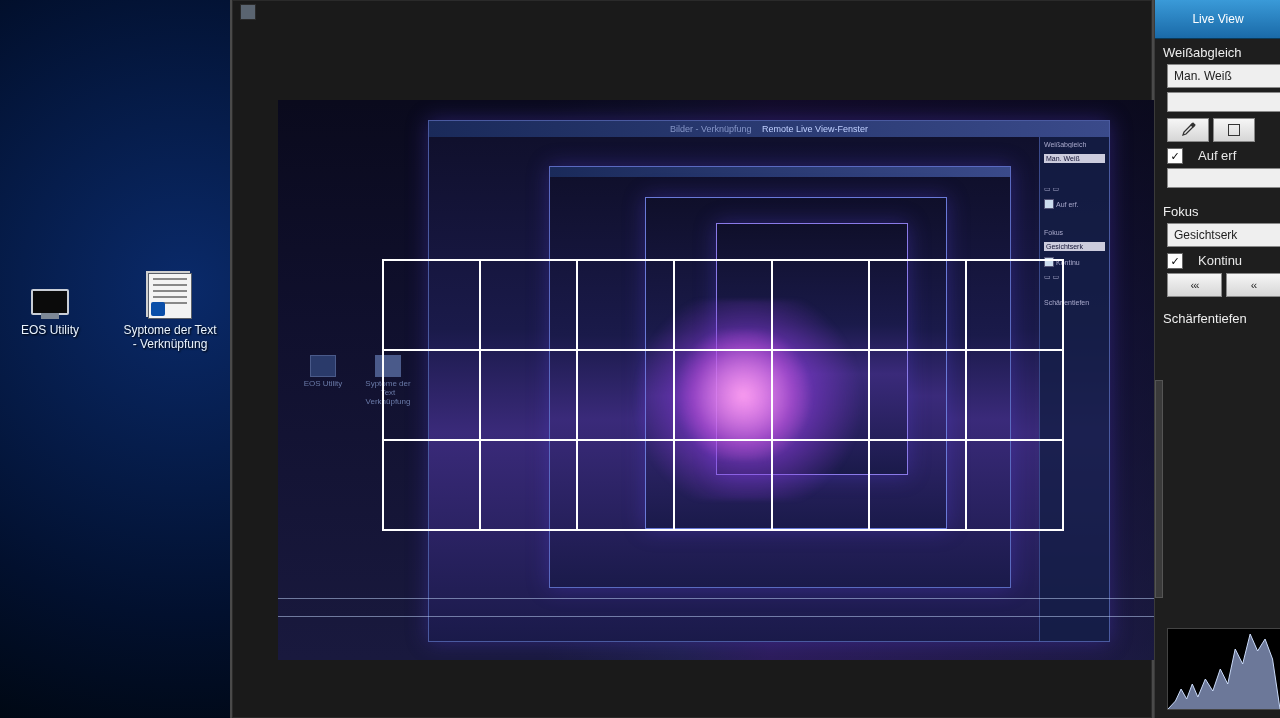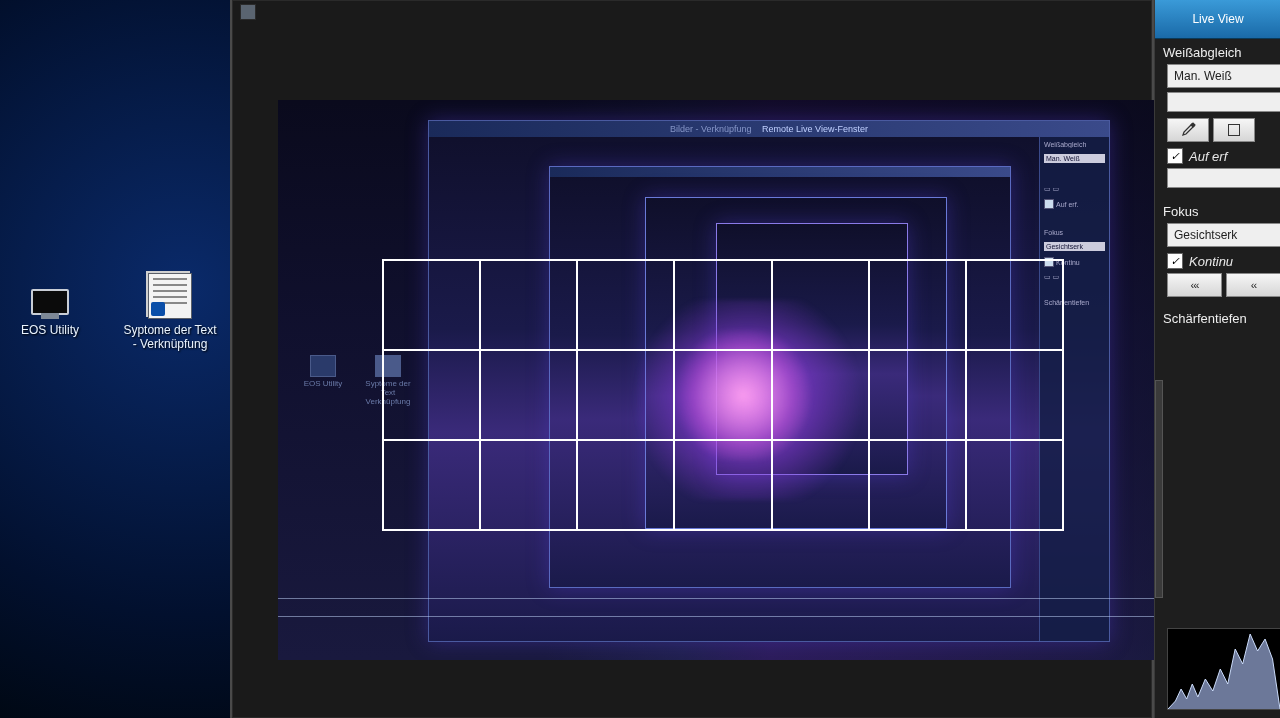--- a/index.html
+++ b/index.html
@@ -189,26 +189,25 @@
   .panel .btn {
     background: linear-gradient(#f6f6f6, #d6d6d6);
     border: 1px solid #888;
     width: 40px; height: 22px;
     display: flex; align-items: center; justify-content: center;
     color: #222;
     font-size: 11px;
   }
   .panel .chk-row {
     display: flex;
-    align-items: center;
-    gap: 6px;
+    align-items: flex-start;
+    gap: 15px;
     margin: 6px 0 0 12px;
     white-space: nowrap;
     font-size: 13px;
-    font-style: italic;
   }
   .panel .chk {
     width: 14px; height: 14px;
     background: #fff;
     border: 1px solid #666;
     display: flex; align-items: center; justify-content: center;
   }
   .panel .chk.on::after{
     content: "✓";
     font-size: 11px;

